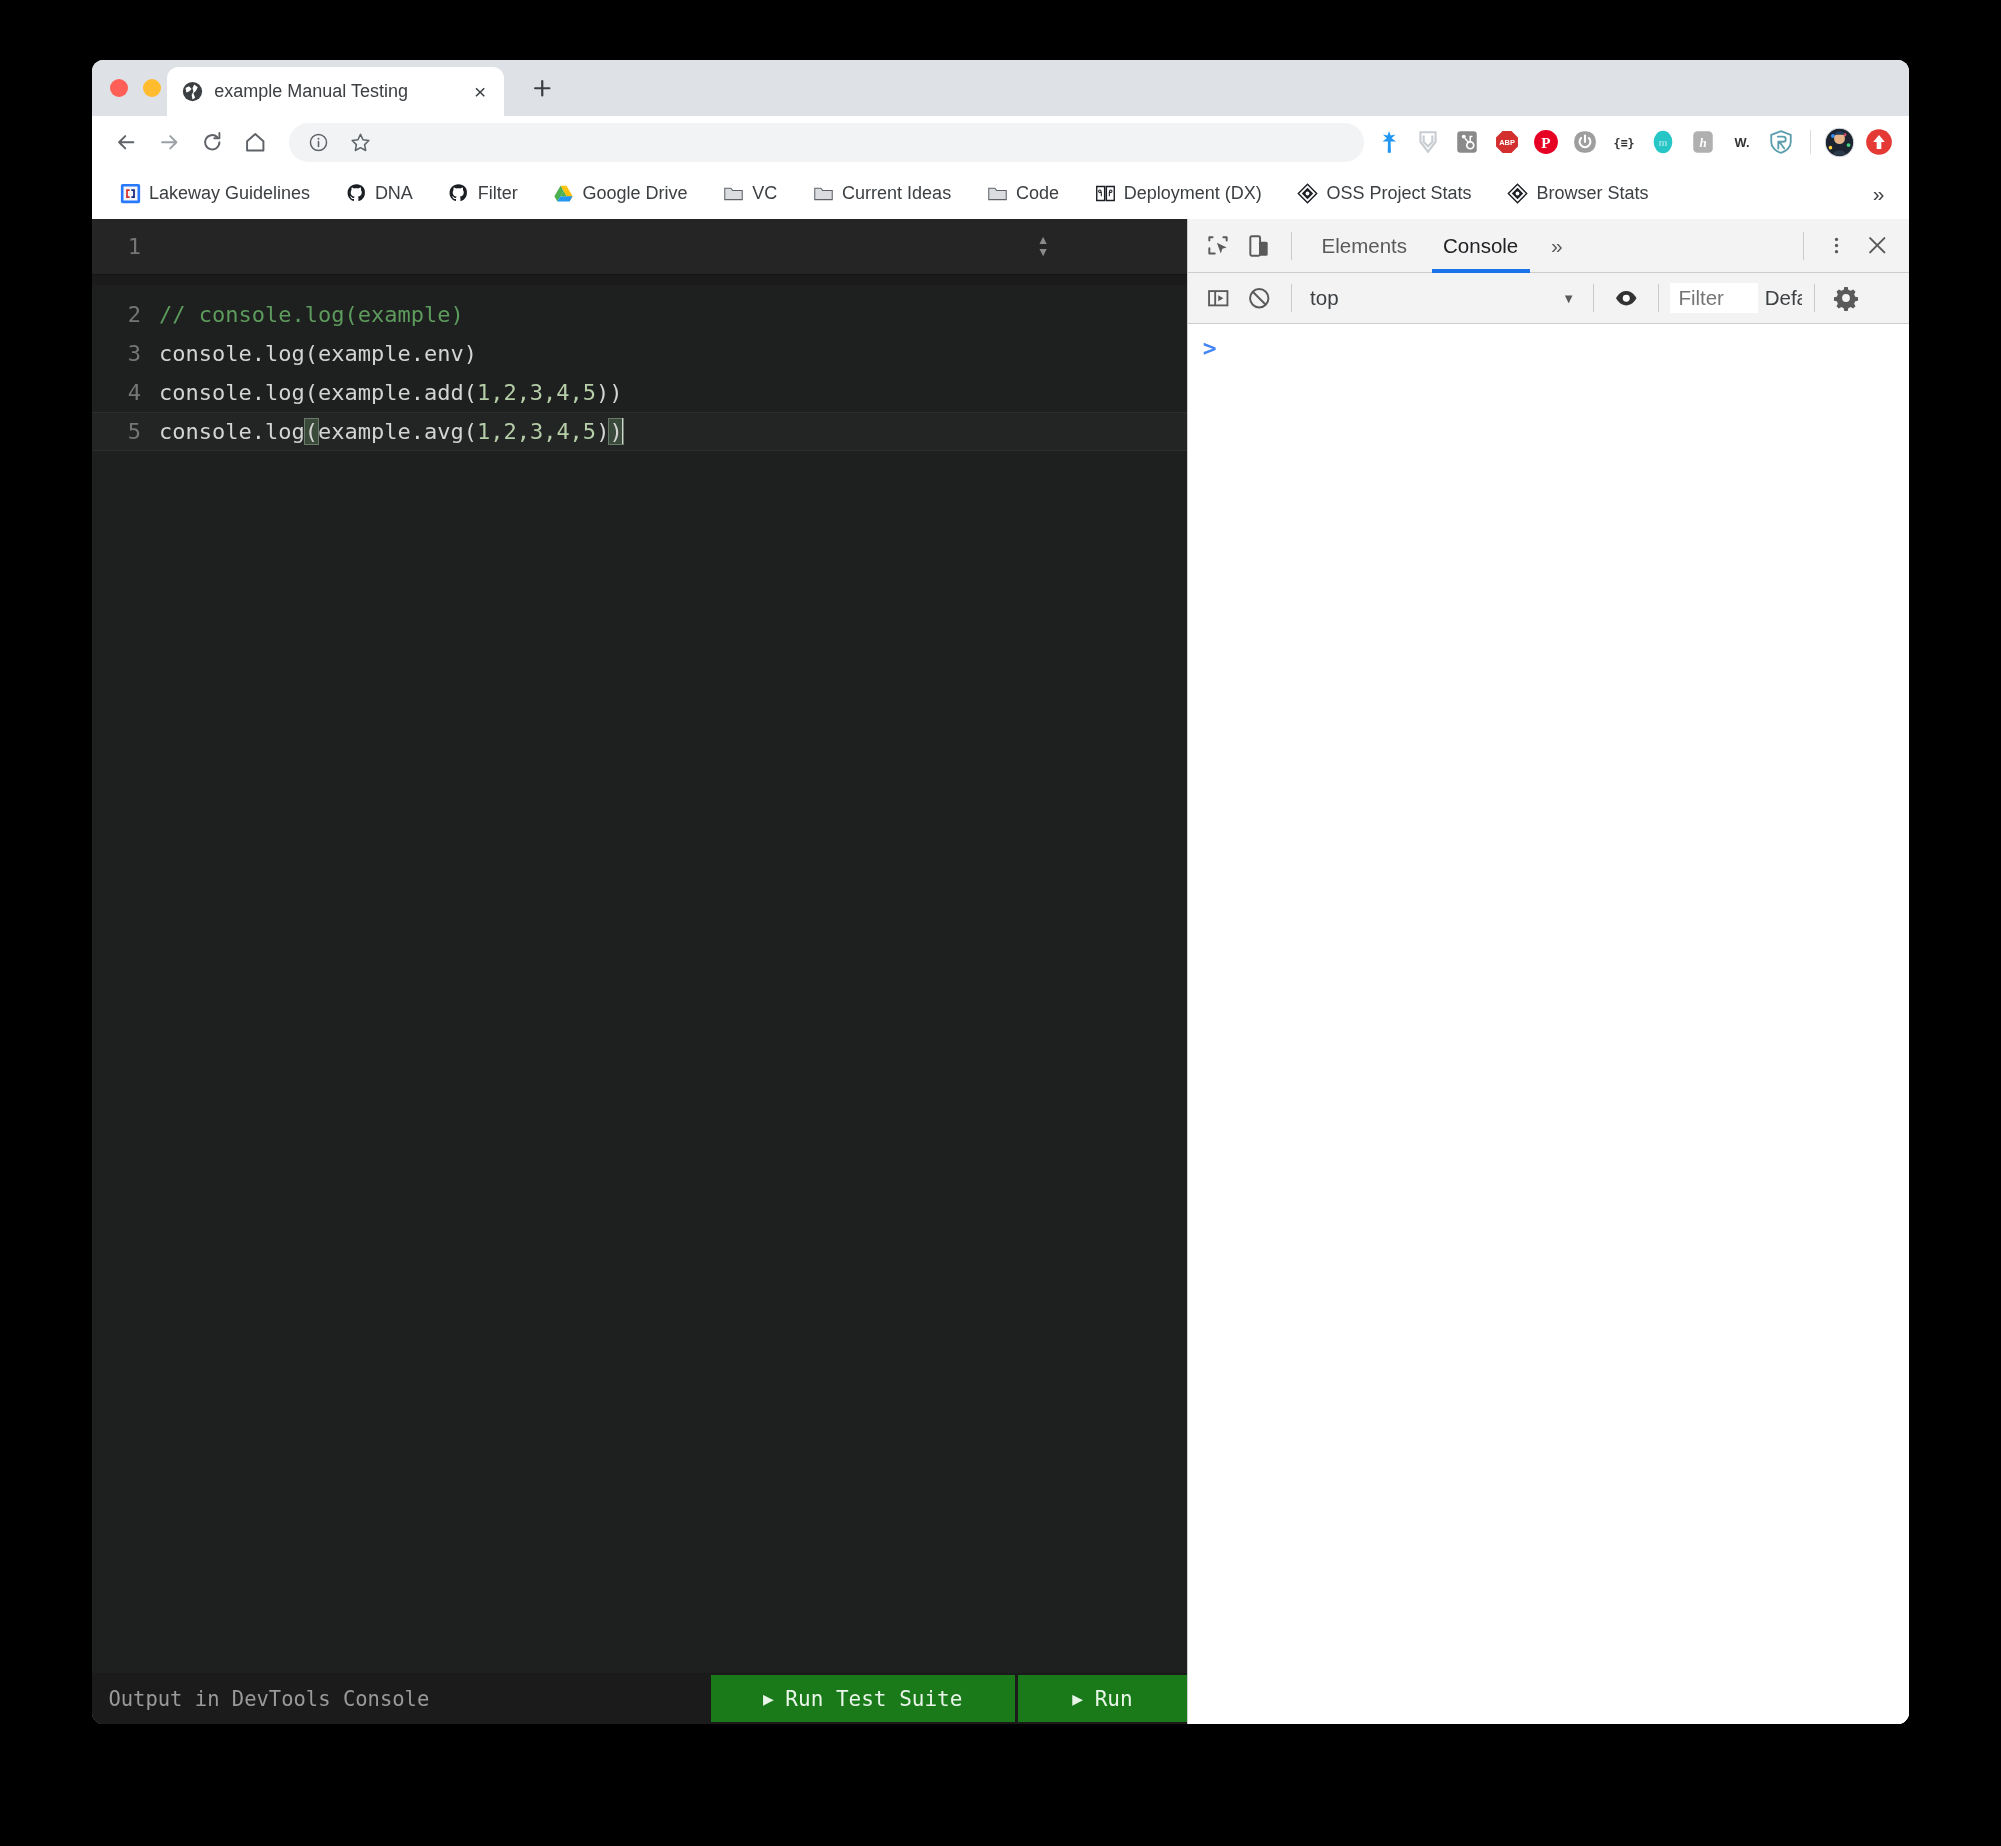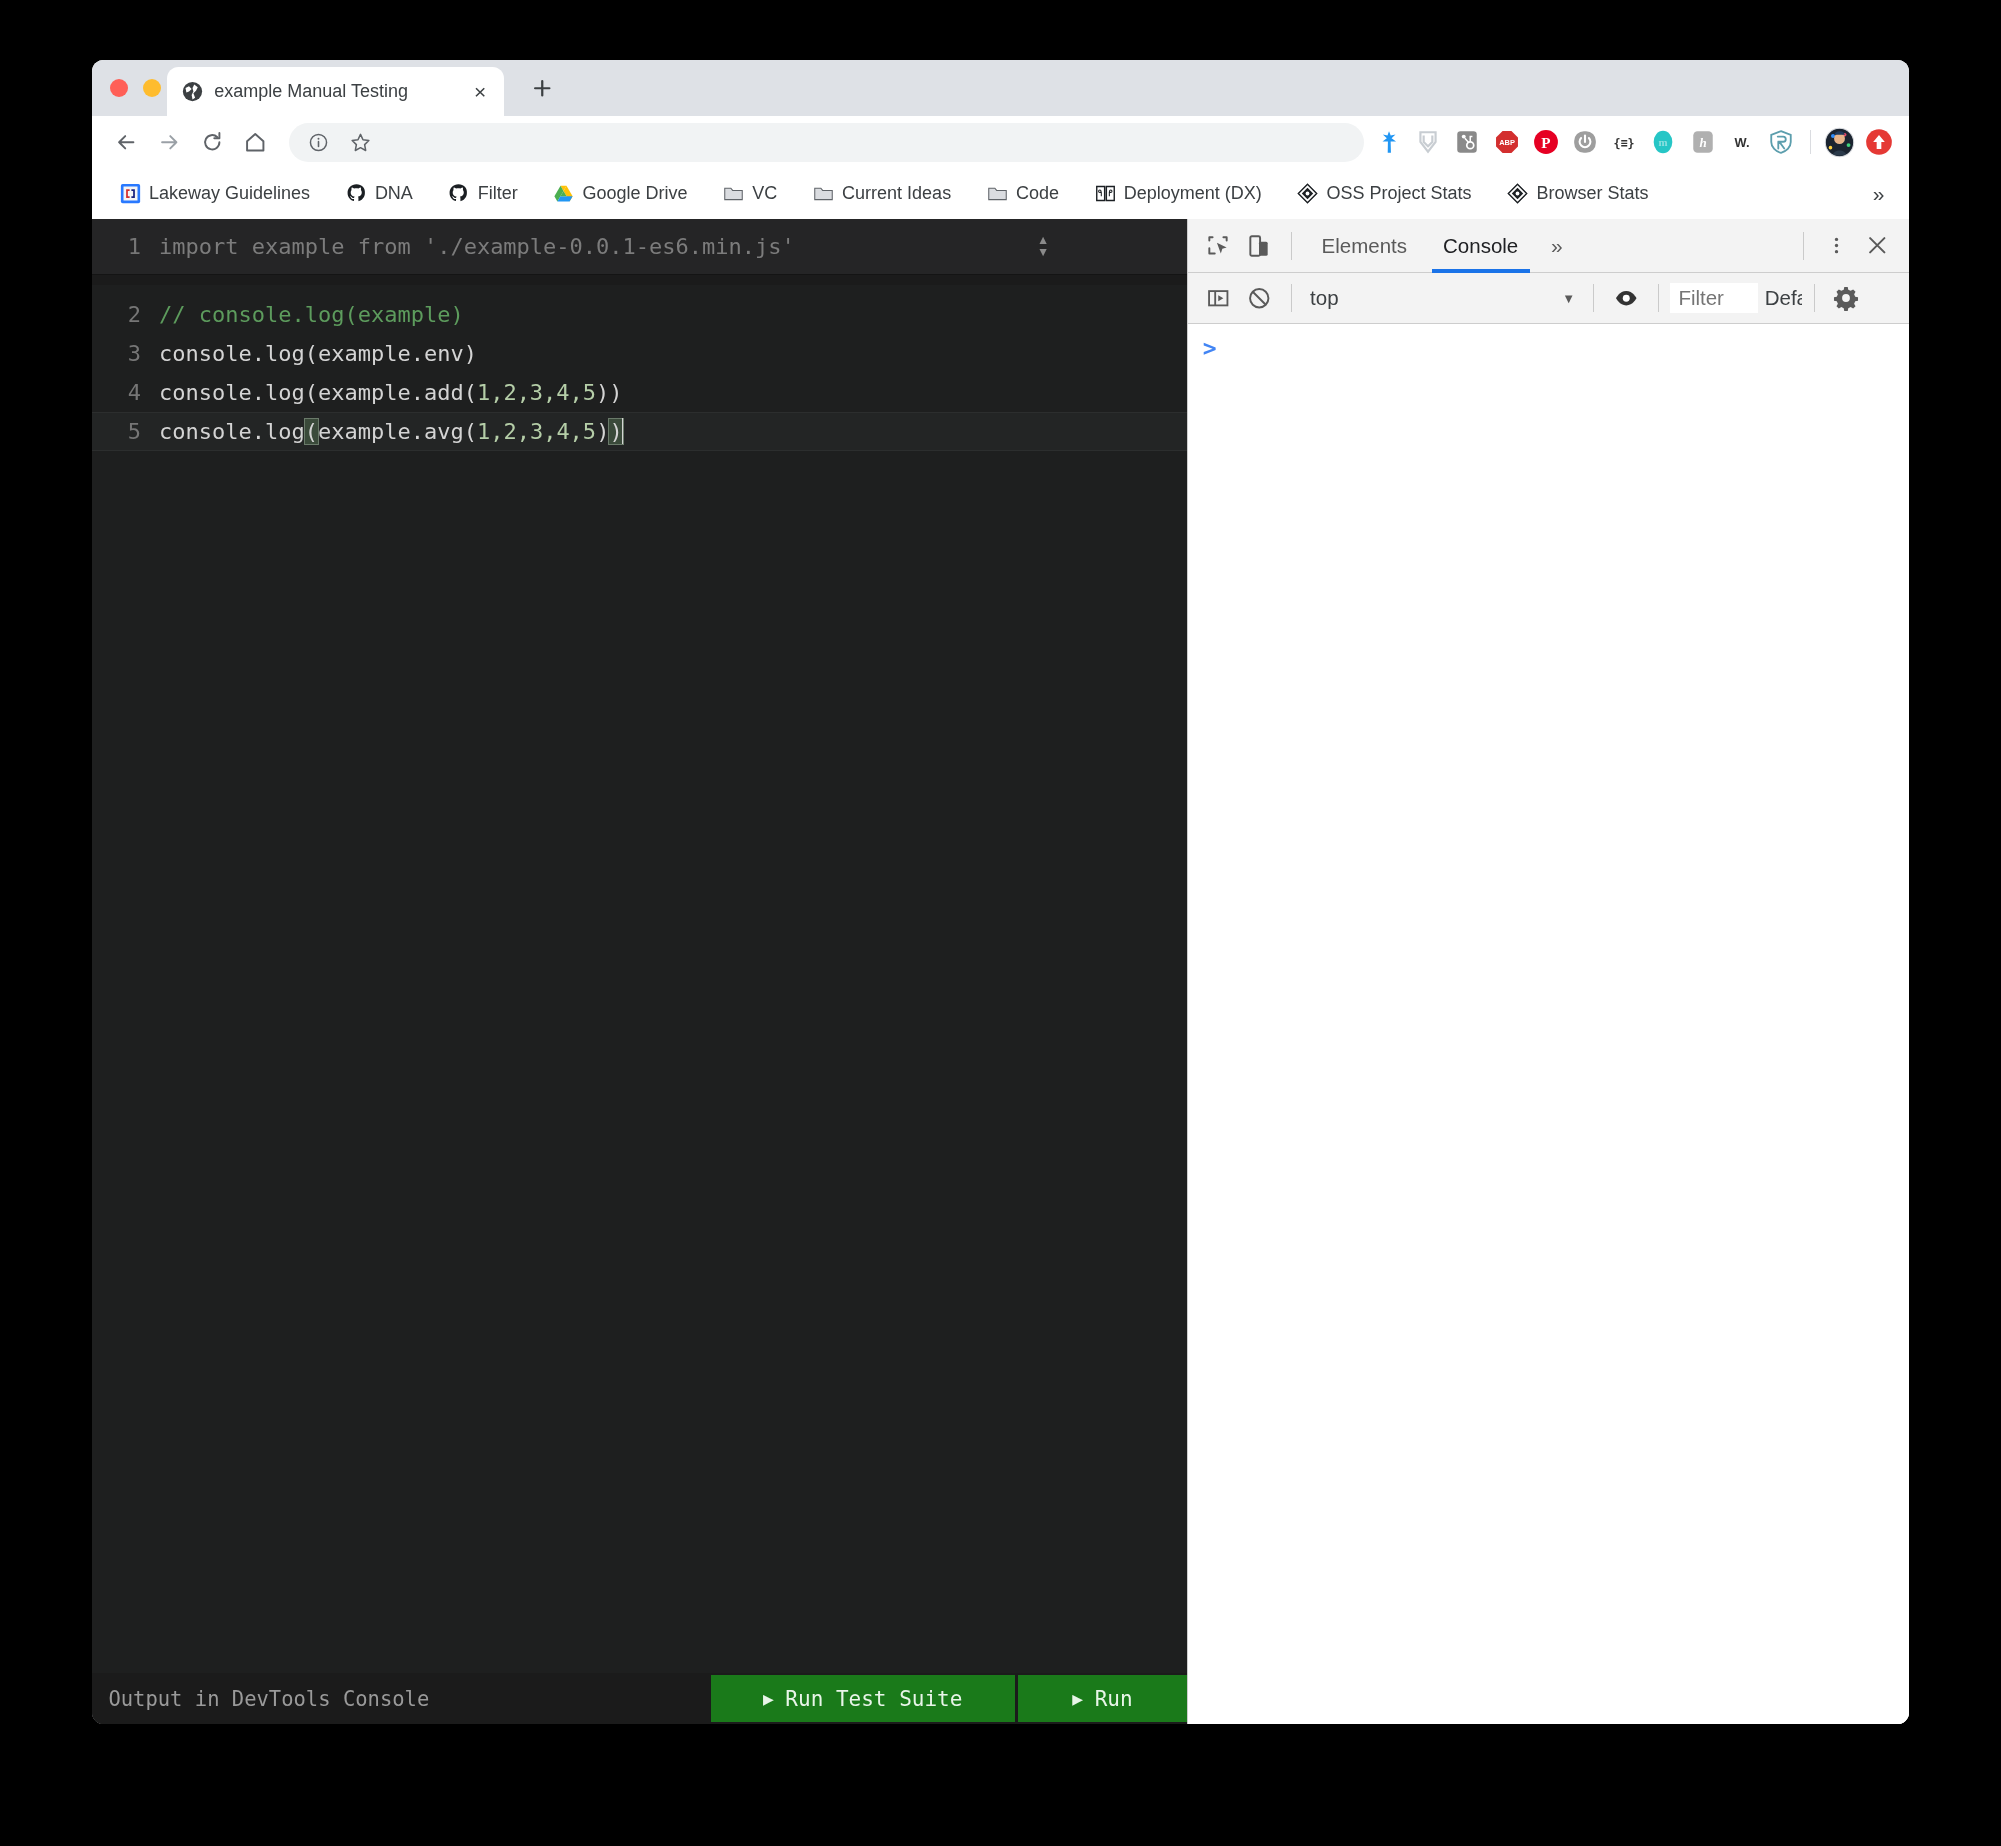--- a/index.html
+++ b/index.html
@@ -701,21 +701,20 @@
 
     <span class="bm-overflow">»</span>
   </div>
 
   <div class="content">
 
     <div class="editor-pane">
 
       <div class="editor-header">
         <span class="gutter-num">1</span>
-        <span class="import-line">import example from './example-0.0.1-es6.min.js'</span>
         <span class="spinner">
           <span class="arr">▲</span>
           <span class="arr">▼</span>
         </span>
       </div>
 
       <div class="editor-gap"></div>
 
       <div class="editor-body">
 

